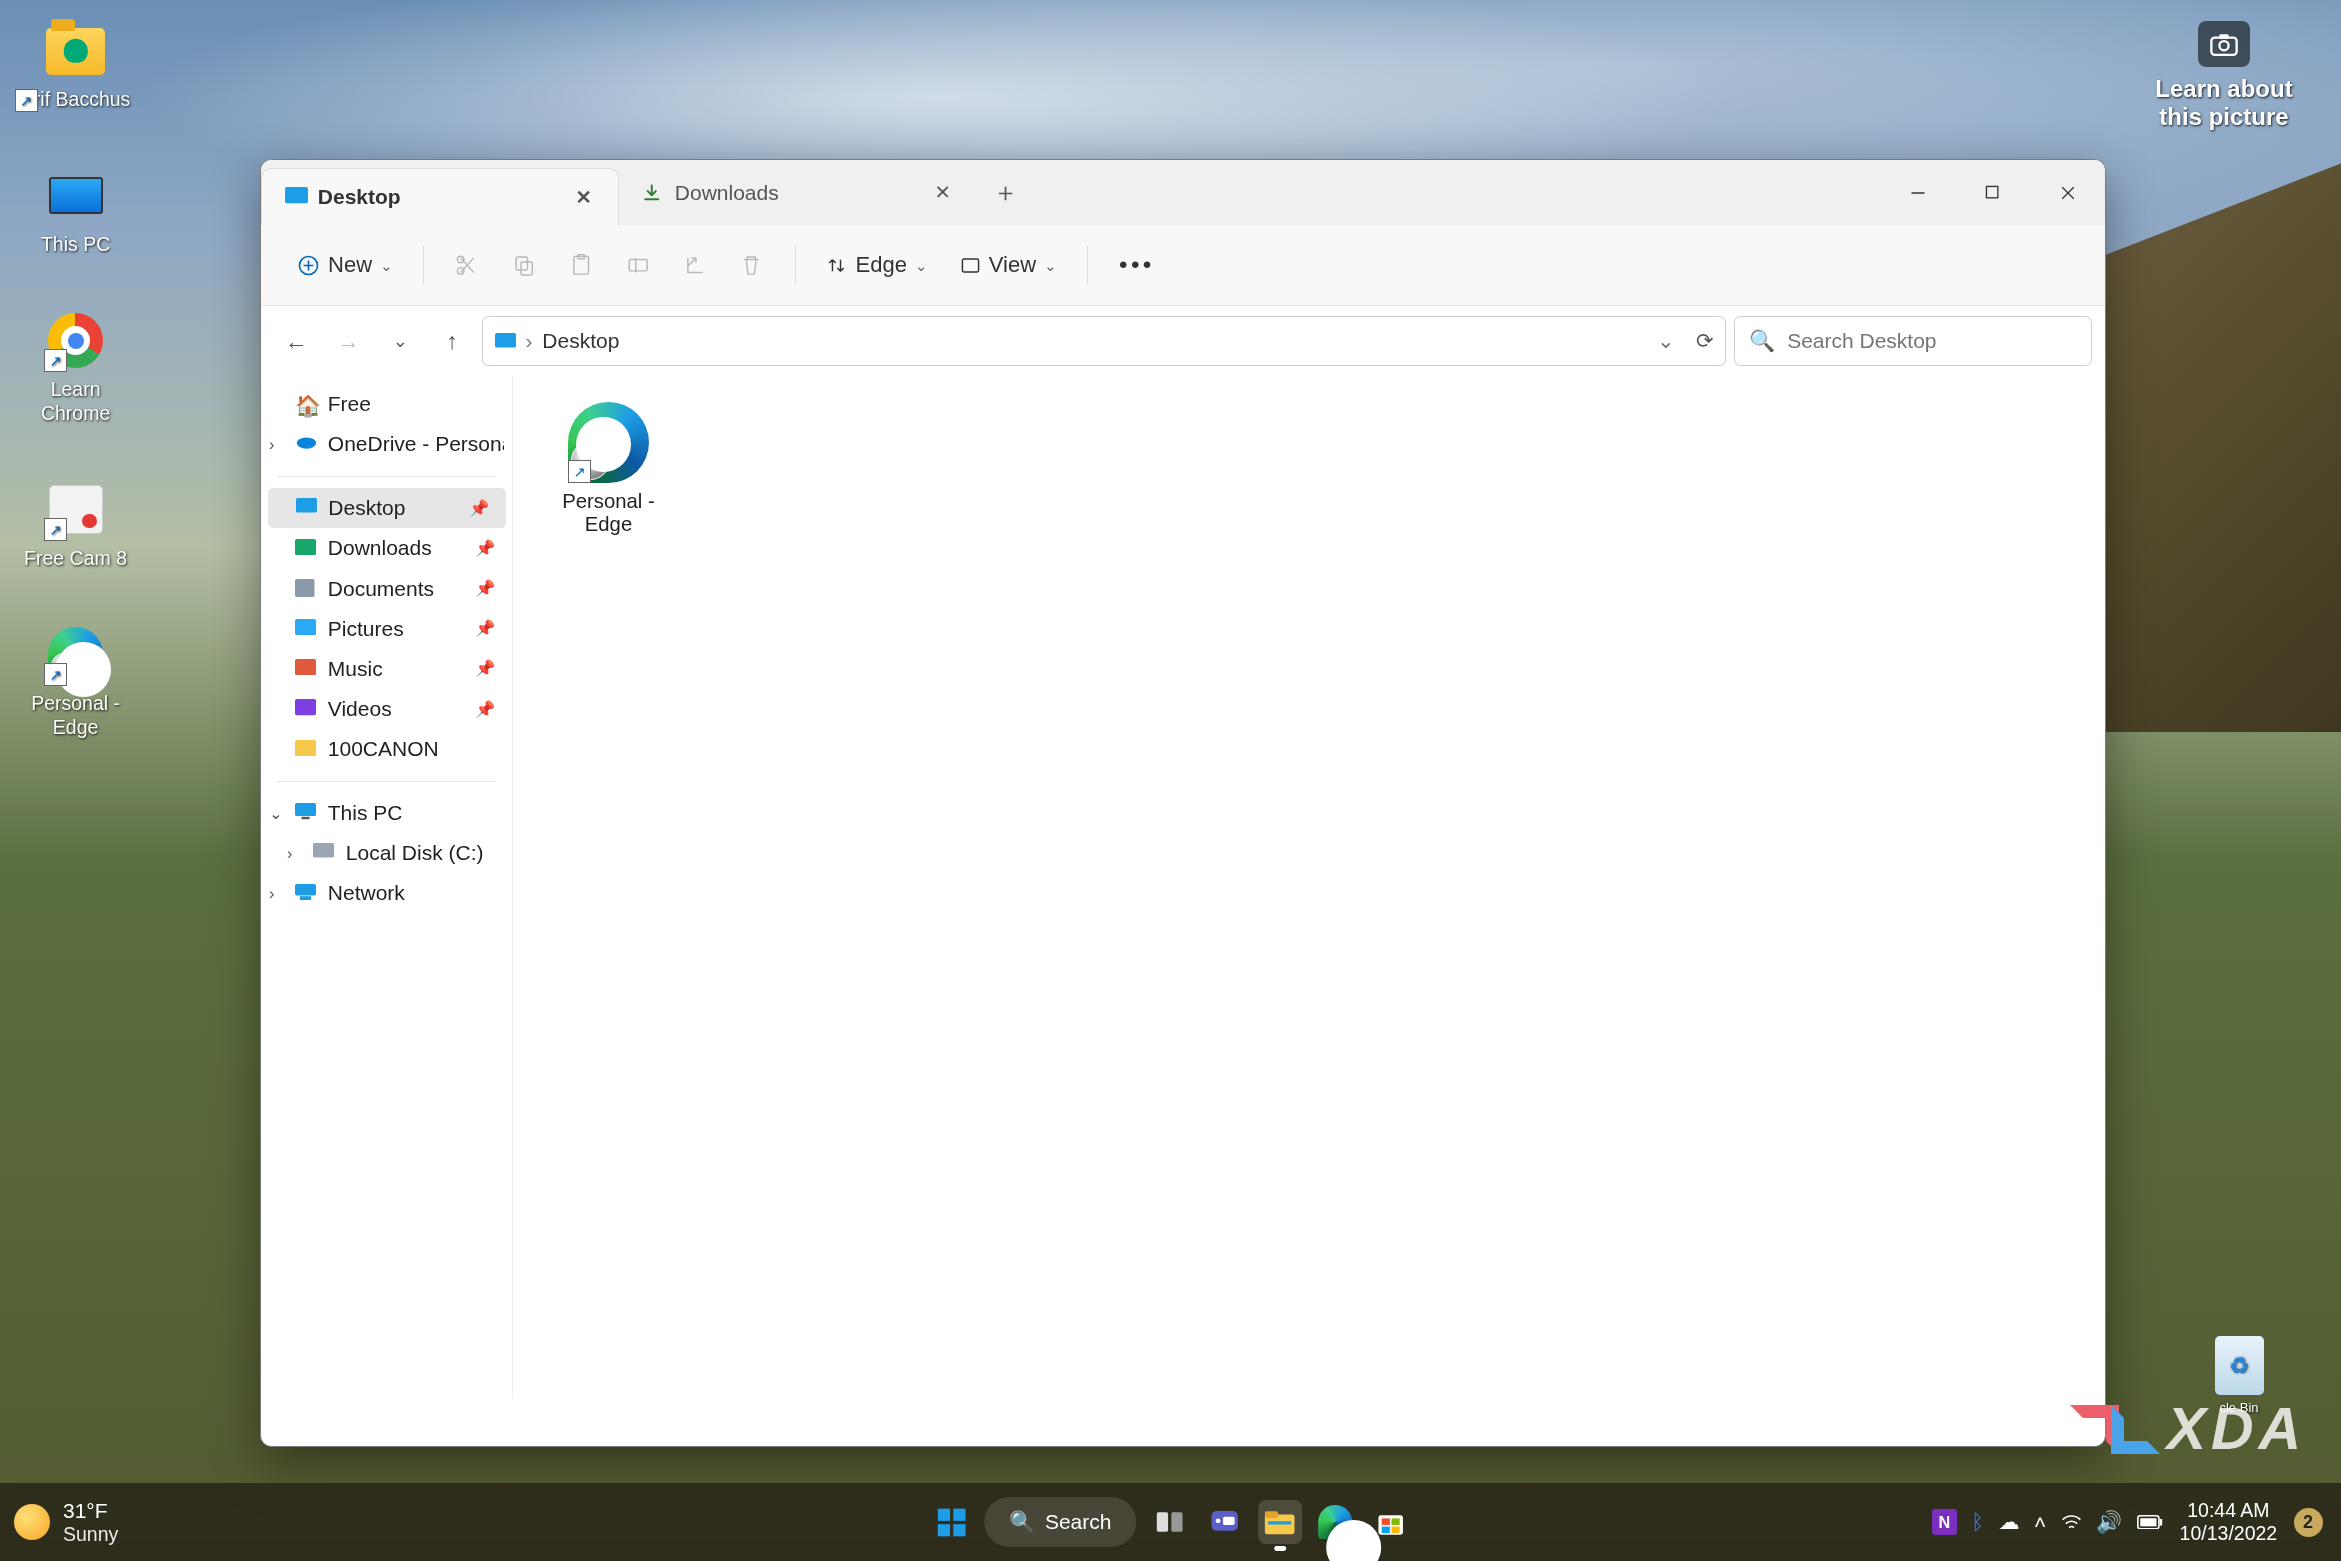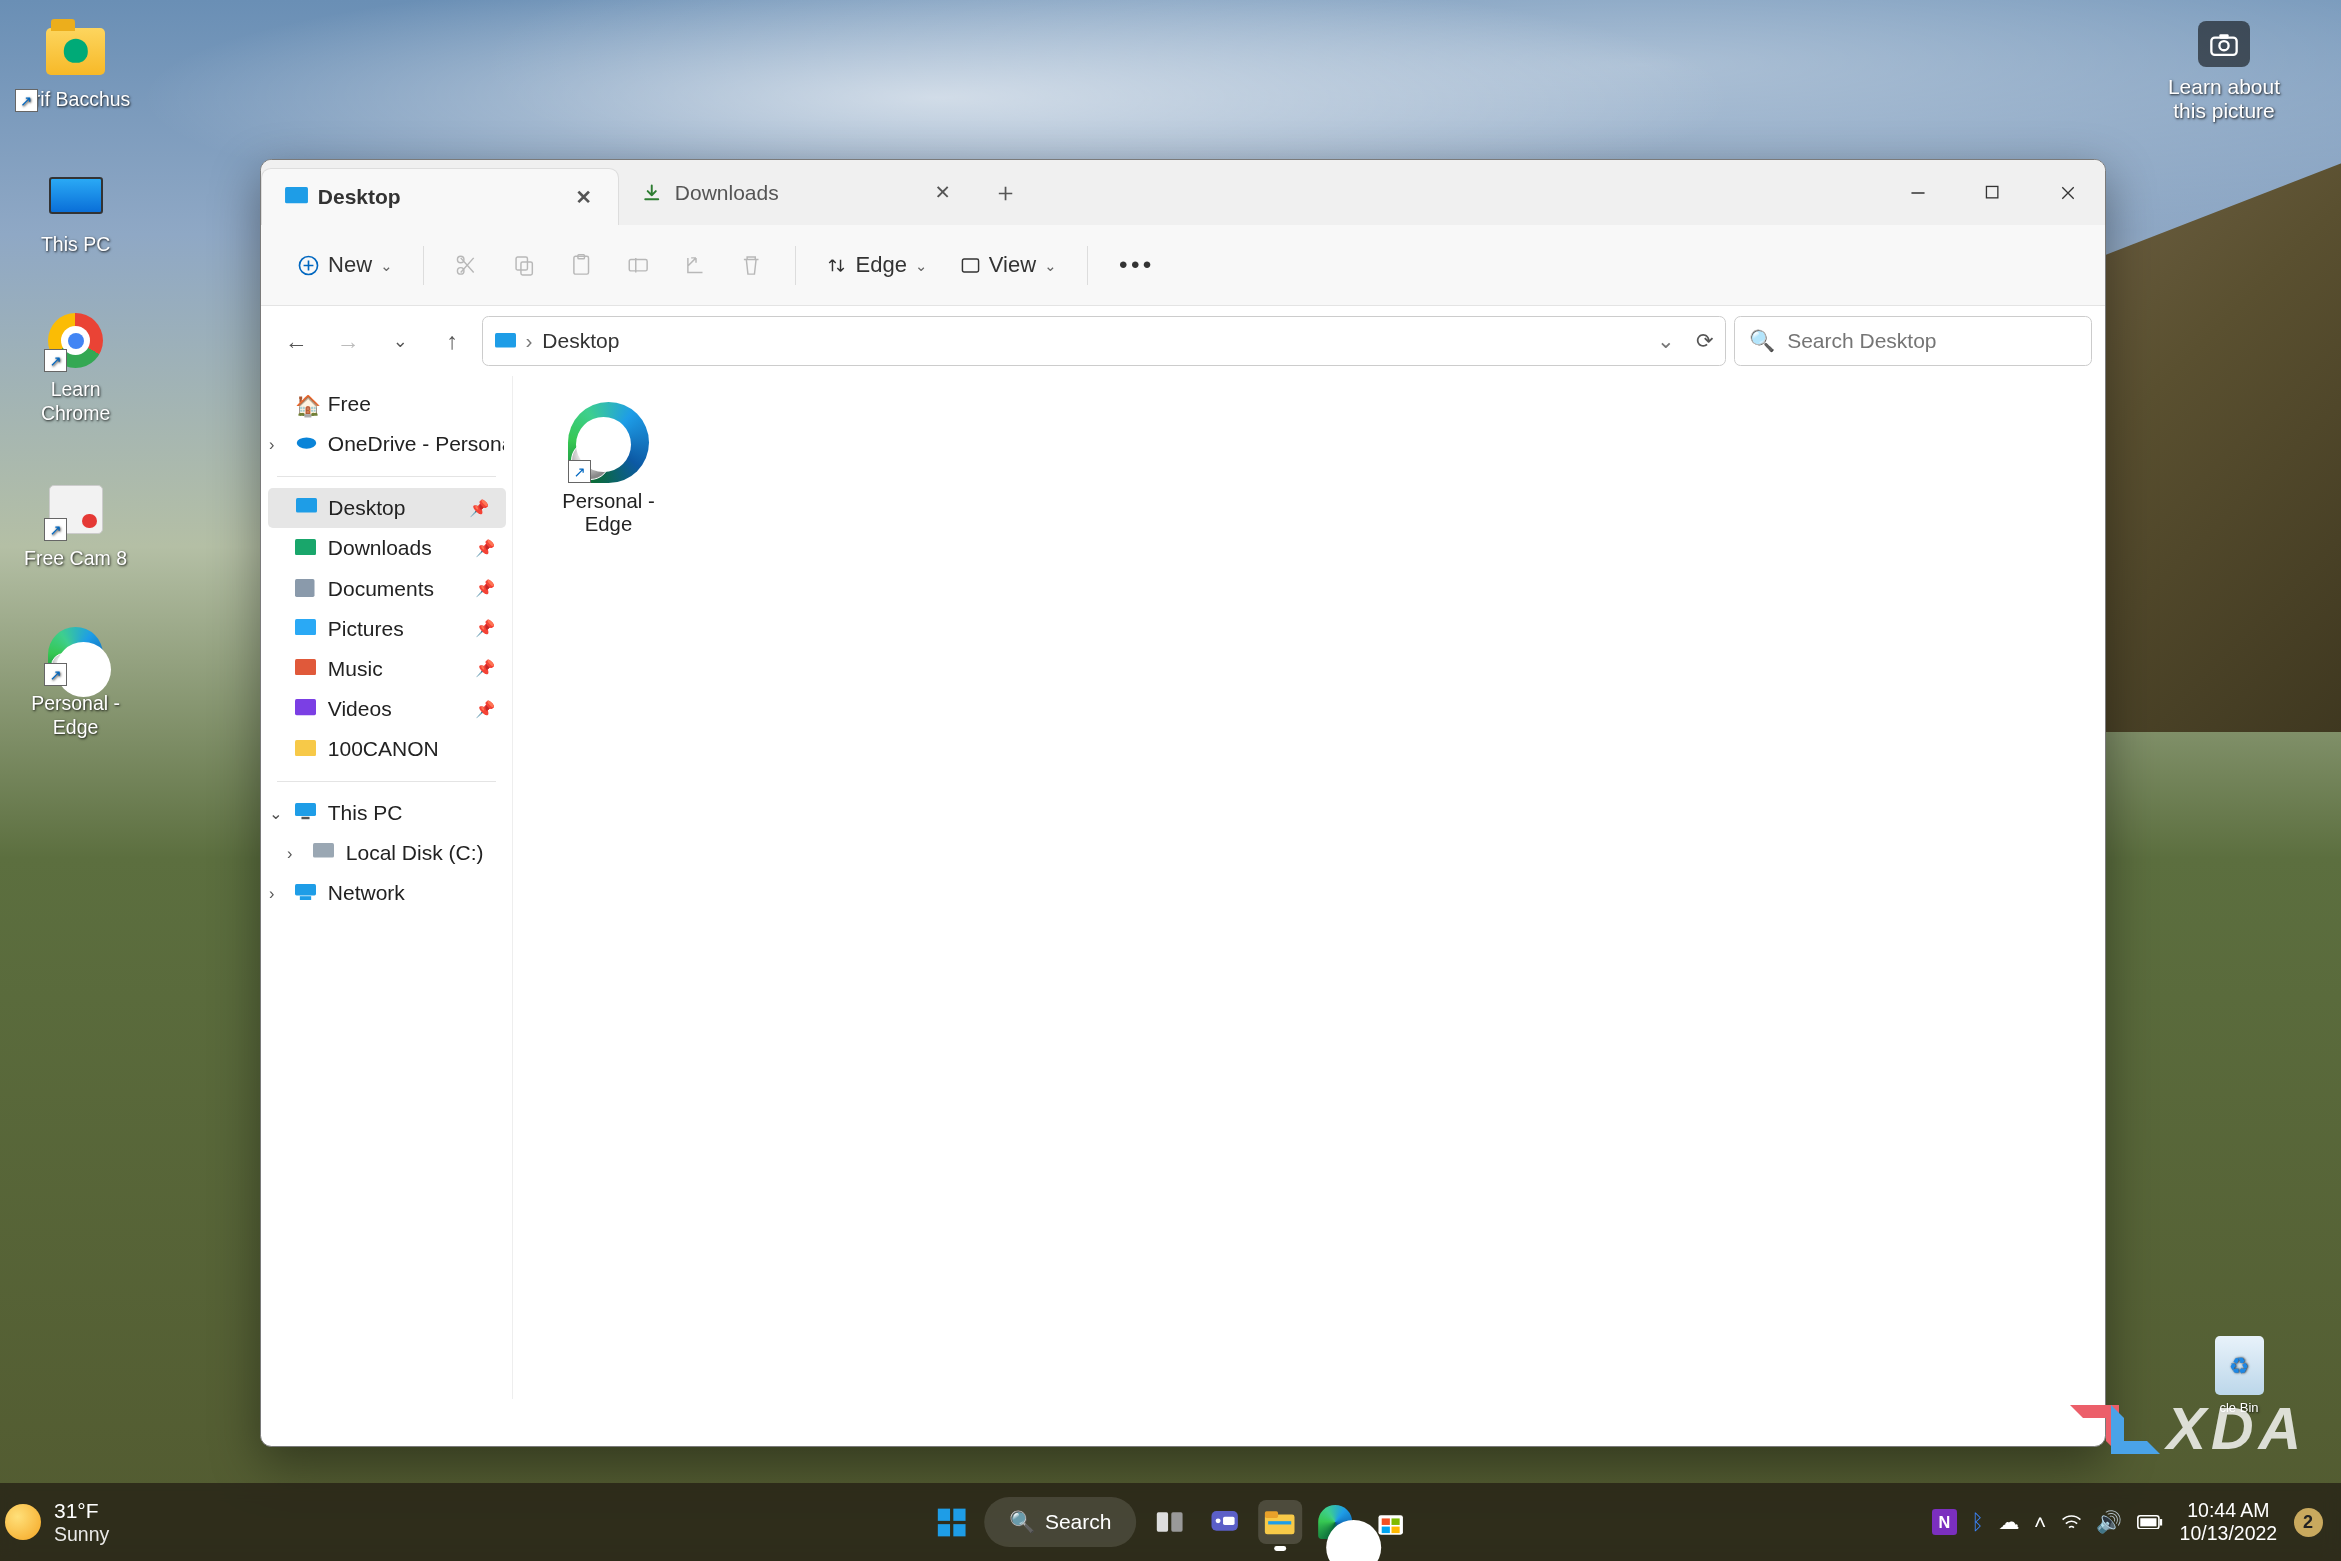--- a/index.html
+++ b/index.html
@@ -133,38 +133,38 @@
   height: 47px; border-top: 0.8px solid #eee; display:flex; align-items:center;
   padding: 0 19.5px; font-size:20.3px; color:#444;
 }
 
 
 .taskbar {
   position: absolute; bottom: 0; left: 0; right: 0; height: 78px;
   background: rgba(35,30,20,0.75); backdrop-filter: blur(8.1px);
   display:flex; align-items:center; color:#fff; z-index:50;
 }
-.taskbar-left { display:flex; align-items:center; gap:13px; padding-left:5px; }
+.taskbar-left { display:flex; align-items:center; gap:13px; padding-left:14px; }
 .weather-icon { width:36px; height:36px; border-radius:50%; background: radial-gradient(circle at 35% 35%, #ffe07a, #f5a623); }
 .taskbar-center { position:absolute; left:50%; transform:translateX(-50%); display:flex; align-items:center; gap:11.4px; }
 .task-ico { width:44px; height:44px; border-radius:8.1px; display:flex; align-items:center; justify-content:center; font-size:24.4px; }
 .task-ico.active { background: rgba(255,255,255,0.15); }
 .task-ico.active::after { content:""; position:absolute; bottom:-6.5px; width:11.4px; height:4.9px; background:#fff; border-radius:2.4px; }
 .task-ico { position:relative; }
 .searchpill {
   display:flex; align-items:center; gap:9.8px; height:50px; padding:0 24.4px;
   background: rgba(255,255,255,0.12); border-radius: 25px; font-size:21px;
 }
 .taskbar-right { margin-left:auto; display:flex; align-items:center; gap:16.3px; padding-right:19.5px; font-size:19.5px; }
 .clock { text-align:center; line-height:1.2; }
 .tray-icons { display:flex; gap:14.6px; align-items:center; font-size:21px; }
 
 .spotlight {
   position:absolute; top:21px; right:49px; width:138px; color:#fff;
-  text-align:center; text-shadow:0.8px 0.8px 2.4px rgba(0,0,0,0.9); font-size:21px;
+  text-align:center; text-shadow:0.8px 0.8px 2.4px rgba(0,0,0,0.9); font-size:24px;font-weight:bold;
 }
 .spotlight .cam {
   width:52px; height:46px; margin:0 auto 8.1px; background:rgba(0,0,0,0.55);
   border-radius:8.1px; display:flex; align-items:center; justify-content:center;
 }
 
 .recycle {
   position:absolute; right:46px; bottom:146px; width:114px; color:#fff;
   text-align:center; text-shadow:0.8px 0.8px 2.4px rgba(0,0,0,0.9); font-size:13px;
 }

